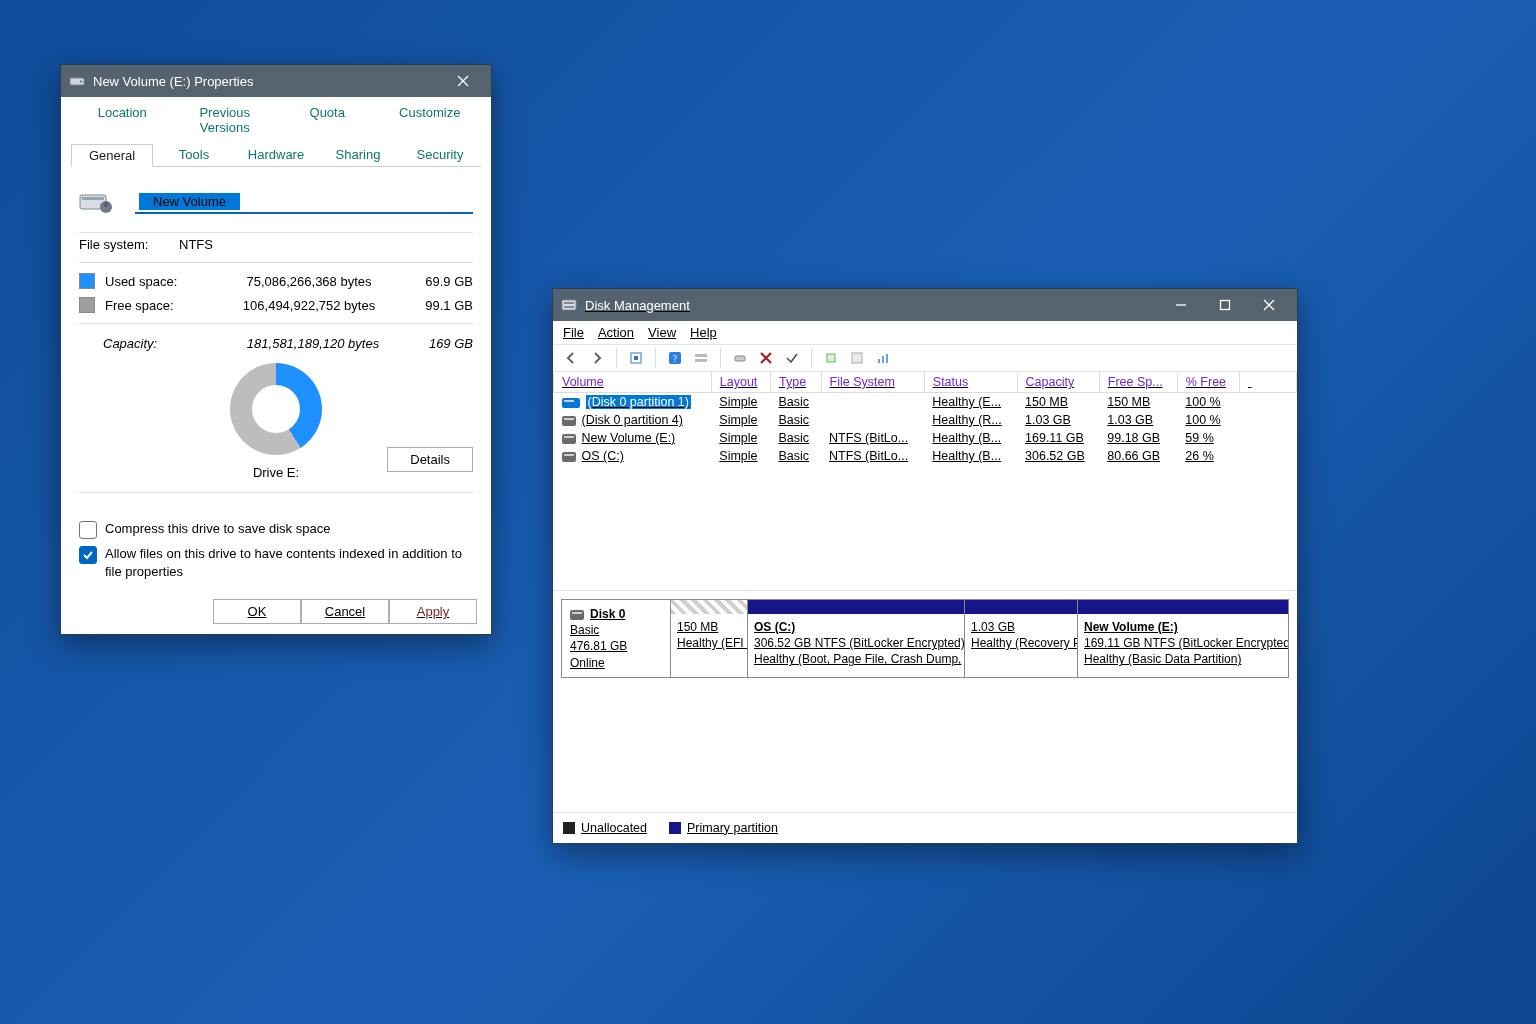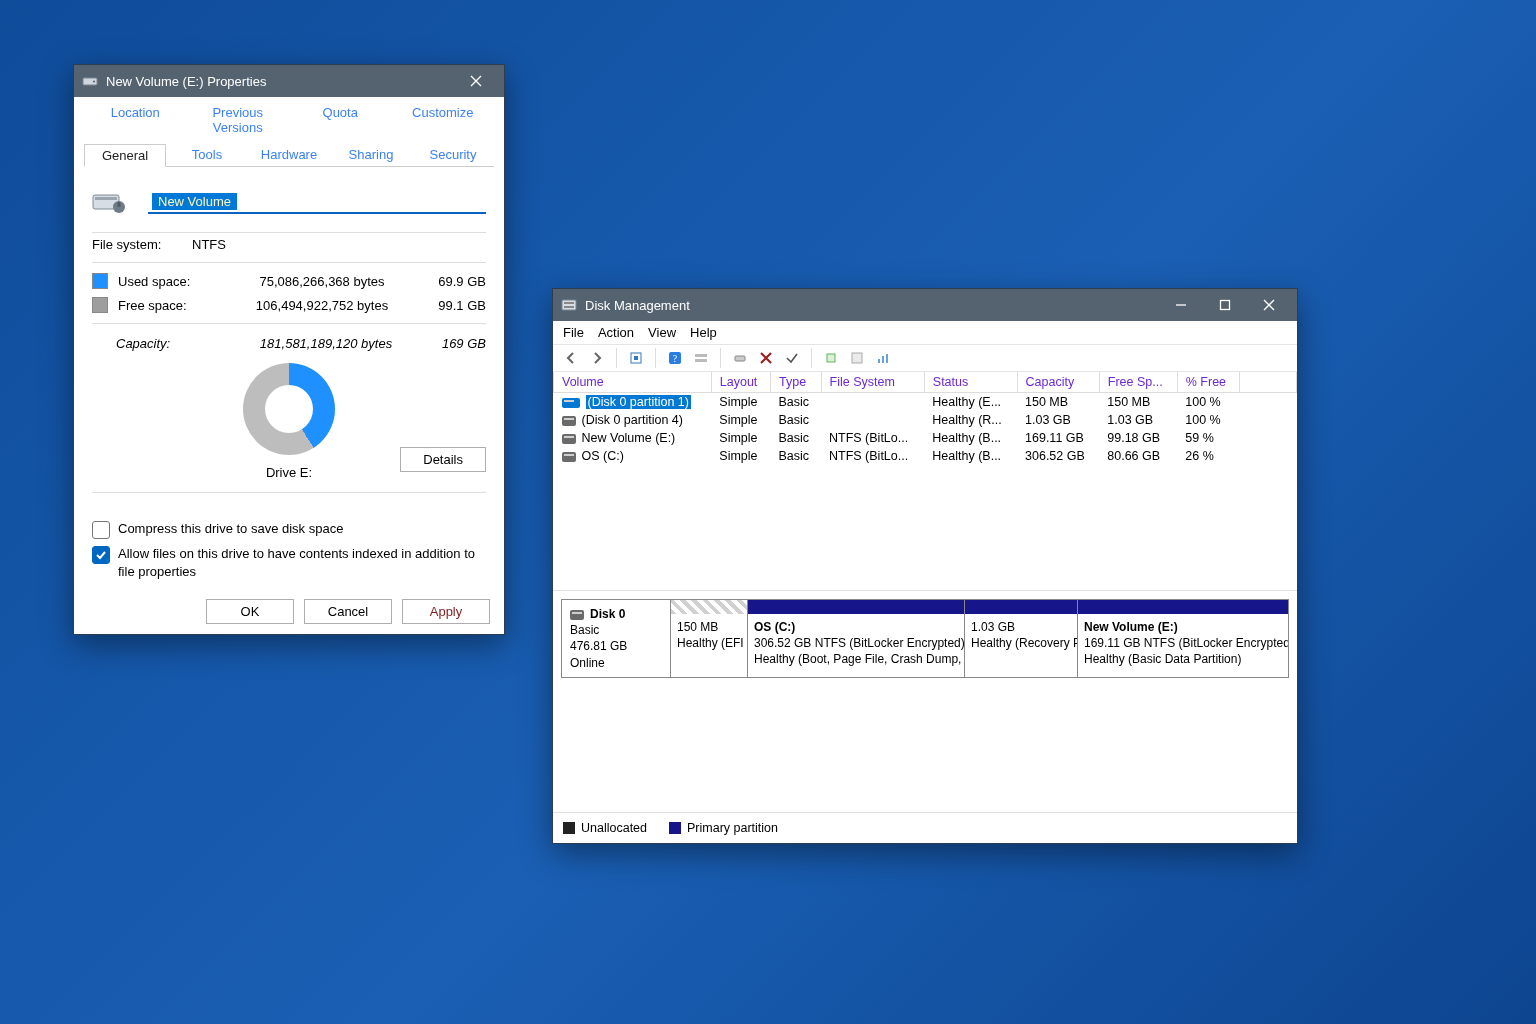--- a/index.html
+++ b/index.html
@@ -6,31 +6,31 @@
   body{background:linear-gradient(135deg,#0f4c9a 0%,#1a5fb4 55%,#0d4590 100%);}
   
   .window{position:absolute;background:#fff;border:1px solid #2b3e50;box-shadow:0 10px 30px rgba(0,0,0,.4);}
   .titlebar{background:#55626f;color:#fff;display:flex;align-items:center;height:32px;padding:0 8px;font-size:13px;}
   .titlebar .title-text{flex:1;display:flex;align-items:center;gap:8px;}
   .titlebar .tb-icon{display:inline-flex;}
   .titlebar .winbtns{display:flex;gap:4px;}
   .winbtn{width:40px;height:32px;display:flex;align-items:center;justify-content:center;color:#fff;cursor:default;}
   .winbtn svg{stroke:#fff;}
   
-  #dlg-props{left:73px;top:64px;width:430px;}
+  #dlg-props{left:60px;top:64px;width:430px;}
   .tabrow{display:flex;border-bottom:1px solid #ccc;font-size:13px;margin:4px 10px 0 10px;}
   .tabrow.top{border-bottom:none;}
   .tab{padding:3px 0;flex:1;text-align:center;color:#222;cursor:default;border:1px solid transparent;}
   .tab.active{border:1px solid #ccc;border-bottom:1px solid #fff;background:#fff;position:relative;top:1px;}
-  .tabrow .tab:not(.active){color:#3b82f6;}
+  .tabrow .tab:not(.active){color:#0f766e;}
   .body{padding:10px 18px 6px 18px;}
   .vol-row{display:flex;align-items:center;gap:22px;border-bottom:1px solid #ddd;padding:10px 0 14px 0;}
   .vol-label-input{flex:1;font-size:13px;border:none;border-bottom:2px solid #0a63c2;padding:3px 4px;outline:none;}
   .vol-label-input::selection{background:#0a63c2;color:#fff;}
-  .vol-label-hl{background:#0078d7;color:#fef9c3;padding:1px 6px;}
+  .vol-label-hl{background:#0078d7;color:#000000;padding:1px 14px;}
   .kv{display:flex;padding:4px 0;}
   .kv .k{width:100px;}
   .divider{border-top:1px solid #ddd;margin:6px 0;}
   .space-row{display:flex;align-items:center;padding:4px 0;}
   .swatch{width:14px;height:14px;margin-right:10px;border:1px solid #888;}
   .sw-used{background:#1e90ff;}
   .sw-free{background:#9e9e9e;}
   .space-row .label{width:110px;}
   .space-row .bytes{flex:1;text-align:center;}
   .space-row .human{width:70px;text-align:right;}
@@ -42,24 +42,24 @@
   .pie{width:92px;height:92px;border-radius:50%;background:conic-gradient(#1e90ff 0 41%, #bdbdbd 41% 100%);display:flex;align-items:center;justify-content:center;}
   .pie .hole{width:48px;height:48px;background:#fff;border-radius:50%;}
   .pie-label{margin-top:10px;text-align:right;}
   .details-btn{position:absolute;right:0;bottom:14px;}
   button.win{background:#fff;border:1px solid #adadad;padding:4px 22px;font:inherit;min-width:78px;}
   button.win:disabled{color:#7f1d1d;}
   .checks{padding-top:18px;}
   .check-row{display:flex;align-items:flex-start;gap:8px;padding:3px 0;line-height:1.35;}
   .chk{width:16px;height:16px;border:1px solid #767676;border-radius:3px;display:inline-flex;align-items:center;justify-content:center;flex:none;margin-top:1px;}
   .chk.checked{background:#0067c0;border-color:#0067c0;color:#fff;}
-  .dlg-buttons{display:flex;gap:10px;justify-content:flex-end;padding:10px 14px;}
+  .dlg-buttons{display:flex;justify-content:flex-end;padding:10px 14px;text-decoration:underline;}
   .dlg-buttons button{min-width:88px;}
   
-  #dlg-dm{left:552px;top:288px;width:744px;}
+  #dlg-dm{left:552px;top:288px;width:744px;text-decoration:underline;}
   .menubar{display:flex;gap:14px;padding:4px 10px;border-bottom:1px solid #e5e5e5;font-size:13px;}
   .toolbar{display:flex;align-items:center;gap:6px;padding:3px 8px;border-bottom:1px solid #e5e5e5;}
   .tbtn{width:20px;height:20px;display:flex;align-items:center;justify-content:center;}
   .tsep{width:1px;height:20px;background:#ddd;margin:0 3px;}
   table.vols{width:100%;border-collapse:collapse;font-size:12.5px;}
   table.vols th{background:#fff;color:#6d28d9;text-align:left;font-weight:400;padding:3px 8px;border:1px solid #dcdcdc;border-top:none;white-space:nowrap;}
   table.vols td{padding:2px 8px;white-space:nowrap;}
   table.vols tr.sel td:first-child span{background:#0078d4;color:#fff;padding:0 2px;}
   .vol-list{height:218px;overflow:hidden;border-bottom:1px solid #e0e0e0;}
   .disk-row{display:flex;border:1px solid #888;margin:8px;}

